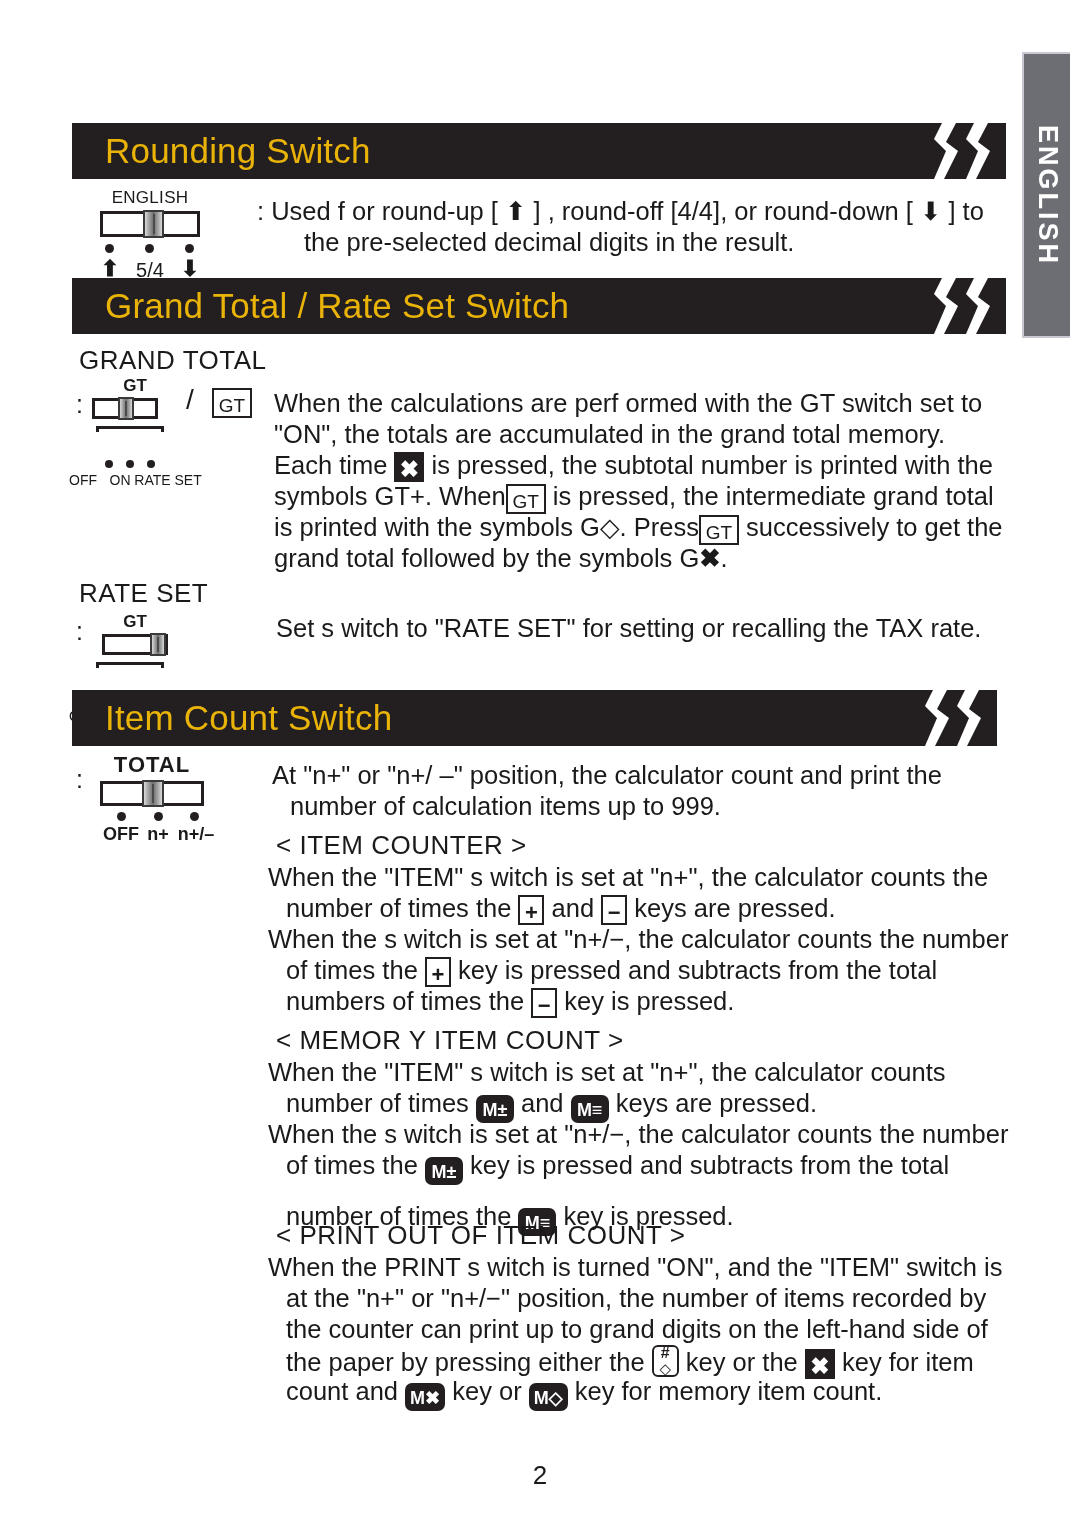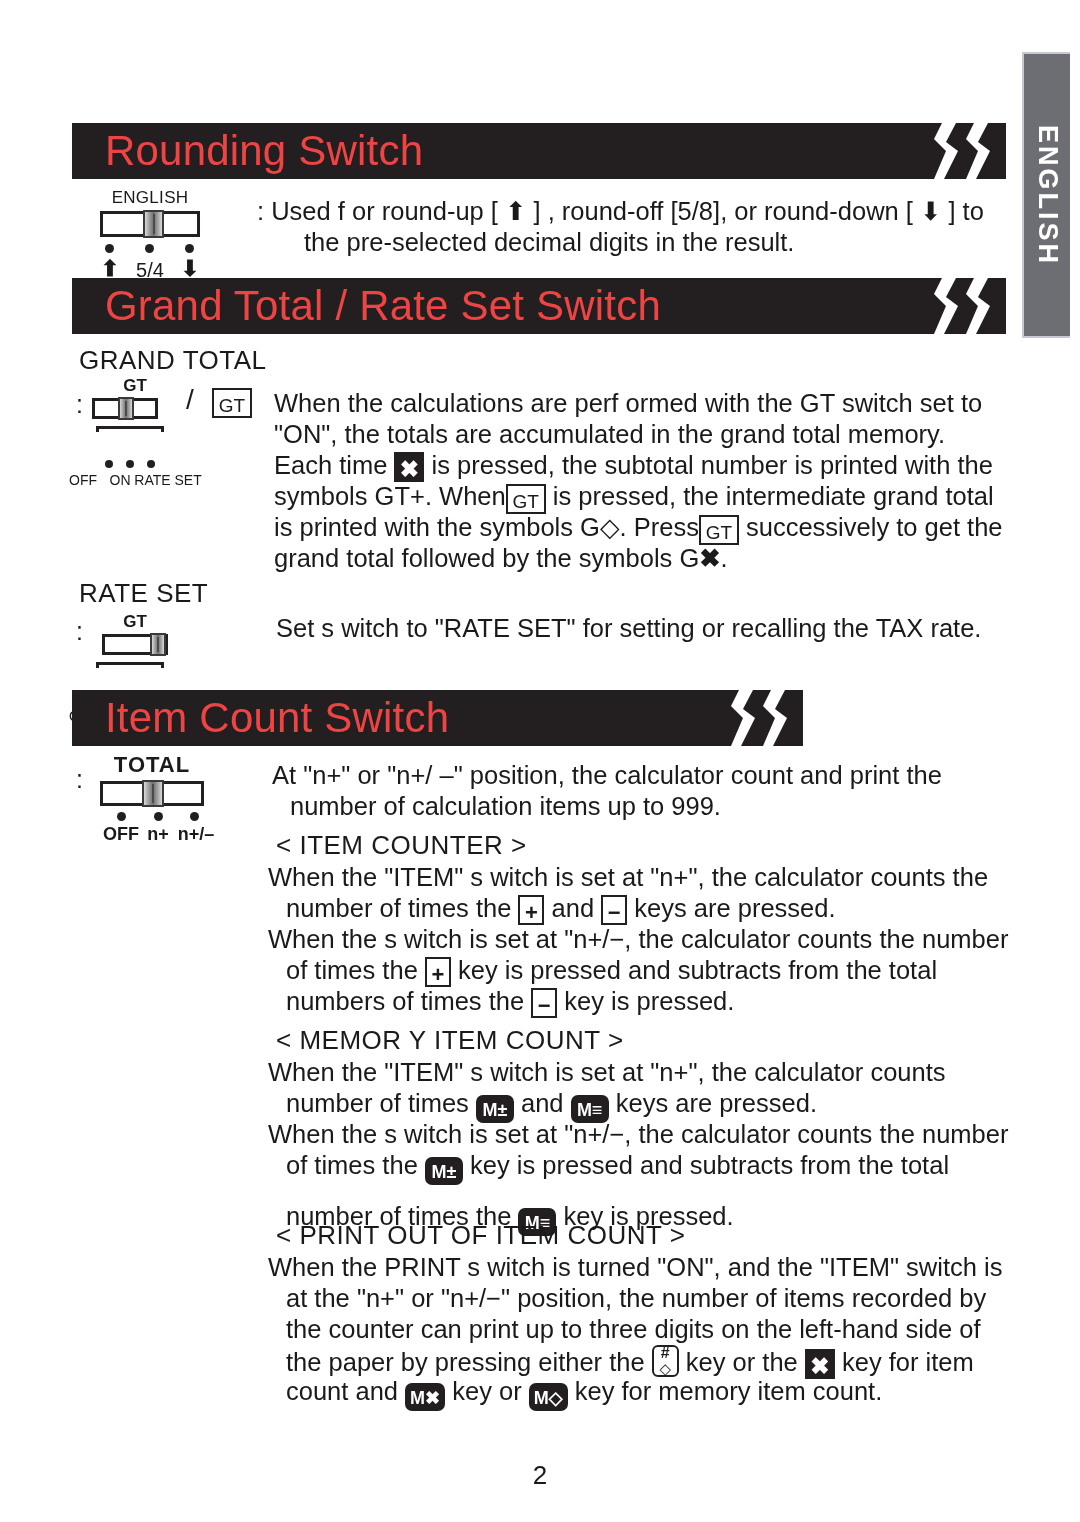--- a/index.html
+++ b/index.html
@@ -37,22 +37,22 @@
 
   
   .bar{
     position:absolute;
     left:72px;
     height:56px;
     background:#231f20;
     display:flex;align-items:center;
   }
   .bar .bar-title{
-    color:#ef4444;
-    font-size:42px;
+    color:#eab308;
+    font-size:35px;
     font-weight:400;
     letter-spacing:0.2px;
     margin-left:33px;
     white-space:nowrap;
     font-family:"Liberation Sans", sans-serif;
   }
   
   .bar .notch{
     position:absolute;
     right:0; top:0; bottom:0;
@@ -196,21 +196,21 @@
     <div class="dot" style="left:55px;top:2px;"></div>
     <div class="dot" style="left:95px;top:2px;"></div>
   </div>
   <div class="sw-labels" style="height:24px;">
     <span style="left:20px;top:-2px;font-size:22px;font-weight:bold;">⬆</span>
     <span style="left:60px;top:1px;font-size:20px;">5/4</span>
     <span style="left:100px;top:-2px;font-size:22px;font-weight:bold;">⬇</span>
   </div>
 </div>
 
-<div class="txt" style="left:257px; top:196px;">: Used f or round-up [ ⬆ ] , round-off [5/8], or round-down [ ⬇ ] to</div>
+<div class="txt" style="left:257px; top:196px;">: Used f or round-up [ ⬆ ] , round-off [4/4], or round-down [ ⬇ ] to</div>
 <div class="txt" style="left:276px; top:227px;margin-left:28px;">the pre-selected decimal digits in the result.</div>
 
 <div class="bar" style="top:278px; width:934px;">
   <div class="bar-title">Grand Total / Rate Set Switch</div>
   <div class="notch">
     <svg width="72" height="56" viewBox="0 0 72 56">
       <polygon points="0,0 72,0 72,56 0,56" fill="#231f20"></polygon>
       <polygon points="8,0 22,0 12,19 24,28 10,56 0,56 12,28 0,16" fill="#ffffff"></polygon>
       <polygon points="40,0 54,0 44,19 56,28 42,56 32,56 44,28 32,16" fill="#ffffff"></polygon>
     </svg>
@@ -266,21 +266,21 @@
   </div>
   <div class="sw-labels" style="height:18px;">
     <span style="left:-19px;top:41px;font-size:14px;">OFF</span>
     <span style="left:18px;top:41px;font-size:14px;">ON</span>
     <span style="left:66px;top:41px;font-size:14px;">RATE SET</span>
   </div>
 </div>
 
 <div class="txt" style="left:276px; top:613px;">Set s witch to "RATE SET" for setting or recalling the TAX rate.</div>
 
-<div class="bar" style="top:690px; width:731px;">
+<div class="bar" style="top:690px; width:925px;">
   <div class="bar-title">Item Count Switch</div>
   <div class="notch">
     <svg width="72" height="56" viewBox="0 0 72 56">
       <polygon points="0,0 72,0 72,56 0,56" fill="#231f20"></polygon>
       <polygon points="8,0 22,0 12,19 24,28 10,56 0,56 12,28 0,16" fill="#ffffff"></polygon>
       <polygon points="40,0 54,0 44,19 56,28 42,56 32,56 44,28 32,16" fill="#ffffff"></polygon>
     </svg>
   </div>
 </div>
 
@@ -315,17 +315,17 @@
 <div class="sub-h" style="left:276px; top:1025px;">&lt; MEMOR Y ITEM COUNT &gt;</div>
 <div class="txt" style="left:268px; top:1057px;">When the "ITEM" s witch is set at "n+", the calculator counts</div>
 <div class="txt" style="left:286px; top:1088px;">number of times <span class="key-m">M±</span> and <span class="key-m">M≡</span> keys are pressed.</div>
 <div class="txt" style="left:268px; top:1119px;">When the s witch is set at "n+/−, the calculator counts the number</div>
 <div class="txt" style="left:286px; top:1150px;">of times the <span class="key-m">M±</span> key is pressed and subtracts from the total</div>
 <div class="txt" style="left:286px; top:1181px;margin-top:20px;">number of times the <span class="key-m">M≡</span> key is pressed.</div>
 
 <div class="sub-h" style="left:276px; top:1220px;">&lt; PRINT OUT OF ITEM COUNT &gt;</div>
 <div class="txt" style="left:268px; top:1252px;">When the PRINT s witch is turned "ON", and the "ITEM" switch is</div>
 <div class="txt" style="left:286px; top:1283px;">at the "n+" or "n+/−" position, the number of items recorded by</div>
-<div class="txt" style="left:286px; top:1314px;">the counter can print up to three digits on the left-hand side of</div>
+<div class="txt" style="left:286px; top:1314px;">the counter can print up to grand digits on the left-hand side of</div>
 <div class="txt" style="left:286px; top:1345px;">the paper by pressing either the <span class="key-hash"><span class="h1">#</span><span class="h2">◇</span></span> key or the <span class="key key-star">✖</span> key for item</div>
 <div class="txt" style="left:286px; top:1376px;">count and <span class="key-m">M✖</span> key or <span class="key-m">M◇</span> key for memory item count.</div>
 
 <div class="page-num" style="top:1460px;">2</div>
 
 </body></html>

